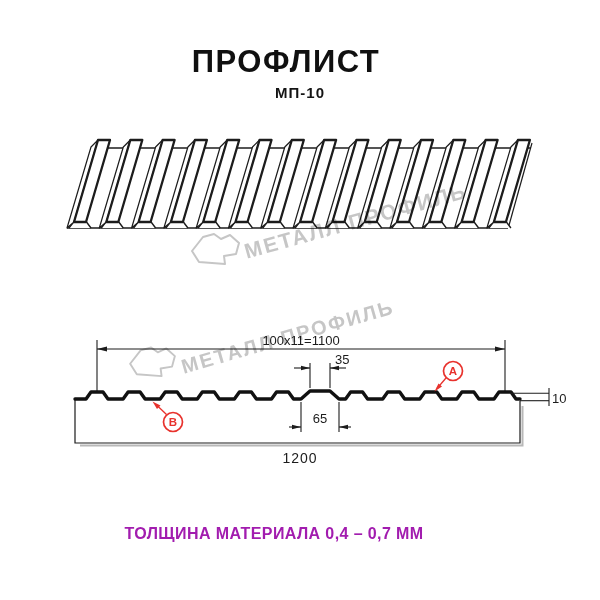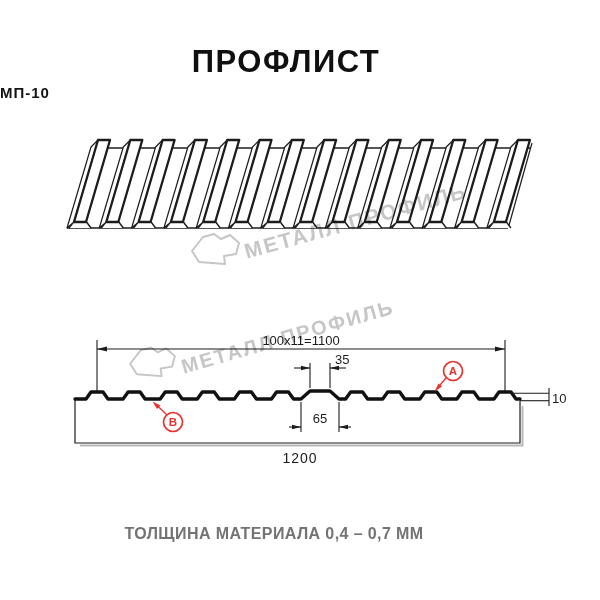--- a/index.html
+++ b/index.html
@@ -6,40 +6,40 @@
   body{
     width:600px;height:600px;position:relative;background:#ffffff;
     font-family:"Liberation Sans", sans-serif;overflow:hidden;
     -webkit-font-smoothing:antialiased;
   }
   .title{
     position:absolute;top:44px;left:0;width:572px;text-align:center;
     font-size:31px;font-weight:bold;letter-spacing:1.5px;color:#101010;
   }
   .subtitle{
-    position:absolute;top:84px;left:0;width:600px;text-align:left;
+    position:absolute;top:84px;left:0;width:600px;text-align:center;
     font-size:15px;font-weight:bold;letter-spacing:1px;color:#141414;
   }
   .sketch, .cross{position:absolute;left:0;}
   .sketch{top:118px;}
   .cross{top:330px;}
   .wm{
     position:absolute;pointer-events:none;mix-blend-mode:multiply;
   }
   .wm .wm-text{
     position:absolute;white-space:nowrap;font-weight:bold;
     color:#c6c6c6;letter-spacing:2px;transform-origin:left center;
   }
   #wm1{left:190px;top:224px;width:290px;height:70px;}
   #wm1 .wm-text{left:55px;top:16px;font-size:21px;transform:rotate(-15.5deg);}
   #wm2{left:128px;top:338px;width:290px;height:60px;}
   #wm2 .wm-text{left:54px;top:18px;font-size:20px;transform:rotate(-16deg);}
   .footer{
     position:absolute;top:525px;left:0;width:548px;text-align:center;
-    font-size:16px;font-weight:bold;letter-spacing:.4px;color:#737373;
+    font-size:16px;font-weight:bold;letter-spacing:.4px;color:#a21caf;
   }
   svg text{font-family:"Liberation Sans", sans-serif;fill:#1c1c1c;}
   .dimtxt{font-size:13px;}
   .dimtxt-b{font-size:14px;letter-spacing:1px;}
   .ablabel{font-size:11.5px;fill:#e8322d;font-weight:bold;}
 </style>
 </head>
 <body>
 
 <div class="title">ПРОФЛИСТ</div>

